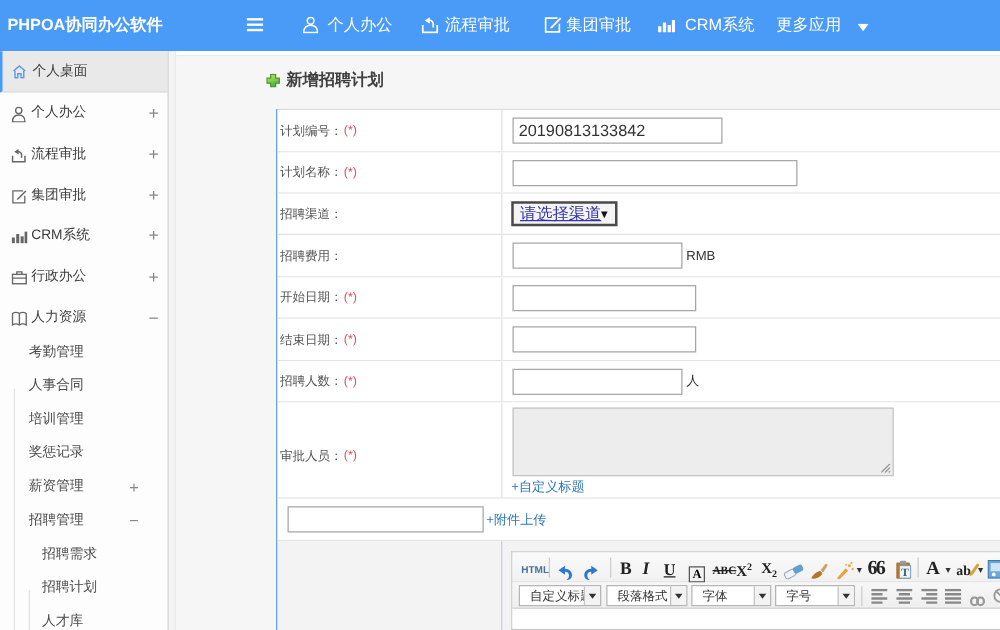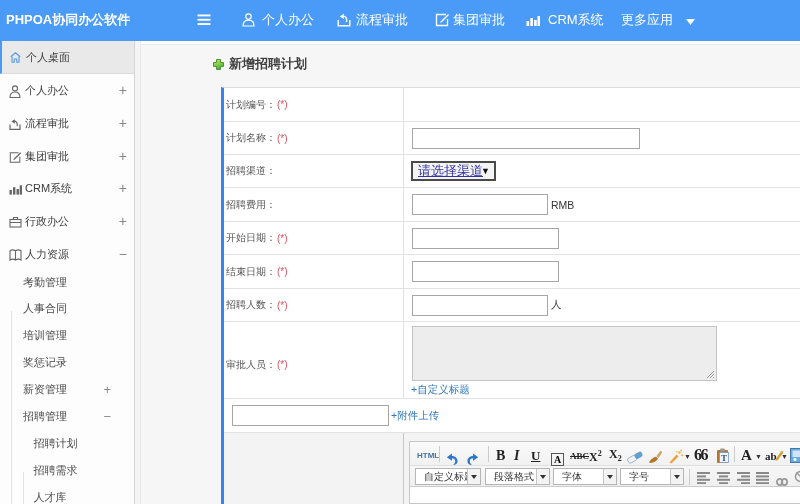--- a/index.html
+++ b/index.html
@@ -28,21 +28,21 @@
 #guide1 { position:absolute; left:11px; top:270px; bottom:0; width:1px; background:#e2e2e2; }
 #guide2 { position:absolute; left:23px; top:431px; bottom:0; width:1px; background:#e2e2e2; }
 
 
 #main { position:absolute; left:141px; top:41px; width:659px; height:463px; background:#f6f6f6; }
 #topstrip { position:absolute; left:0; top:0; width:659px; height:4px; background:#fdfdfd; border-bottom:1px solid #e9e9e9; }
 #title { position:absolute; left:88px; top:16px; font-size:13px; line-height:14px; font-weight:bold; color:#404040; }
 #plus { position:absolute; left:72px; top:18px; }
 
 
-#ftable { position:absolute; left:80px; top:46px; width:579px; border-left:3px solid #3b82f6; border-top:1px solid #dcdcdc; background:#fff; }
+#ftable { position:absolute; left:80px; top:46px; width:579px; border-left:1px solid #3b82f6; border-top:1px solid #dcdcdc; background:#fff; }
 .frow { display:flex; border-bottom:1px solid #e2e2e2; background:#fff; }
 .fl { width:180px; border-right:1px solid #e2e2e2; display:flex; align-items:center; padding-left:2px; font-size:10px; color:#555; }
 .fl .req { color:#dd5060; margin-left:1px; }
 .fv { flex:1; position:relative; display:flex; align-items:center; font-size:10.5px; color:#333; }
 .inp { height:21px; border:1px solid #a6a6a6; background:#fff; margin-left:8px; font-size:13px; color:#333; padding:0 4px; font-family:"Liberation Sans",sans-serif; }
 .lnk { color:#2d77b8; font-size:10.5px; text-decoration:none; }
 
 
 #edwrap { position:absolute; left:268px; top:400px; width:392px; border:1px solid #c6c6c6; border-right:none; background:#fff; }
 .serifb { font-family:"Liberation Serif", serif; font-weight:bold; color:#222; }
@@ -168,24 +168,24 @@
       </div>
     <div class="sub">
         <span class="txt">薪资管理</span>
         <span class="pm">+</span>
       </div>
     <div class="sub">
         <span class="txt">招聘管理</span>
         <span class="pm">−</span>
       </div>
     <div class="sub sub2">
+        <span class="txt">招聘需求</span>
+      </div>
+    <div class="sub sub2">
         <span class="txt">招聘计划</span>
-      </div>
-    <div class="sub sub2">
-        <span class="txt">招聘需求</span>
       </div>
     <div class="sub sub2">
         <span class="txt">人才库</span>
       </div>
     <div id="guide1"></div>
     <div id="guide2"></div>
   </div>
   <div id="sbtrack"></div>
 
   <div id="main">
@@ -198,20 +198,23 @@
             <stop offset="1" stop-color="#44b04e"></stop>
           </linearGradient>
         </defs>
         <path d="M3.5 0.5 L7.5 0.5 L7.5 3.5 L10.5 3.5 L10.5 7.5 L7.5 7.5 L7.5 10.5 L3.5 10.5 L3.5 7.5 L0.5 7.5 L0.5 3.5 L3.5 3.5 Z" fill="url(#gg)" stroke="#4f9434" stroke-width="1"></path>
       </svg>
     <div id="title">新增招聘计划</div>
 
     <div id="ftable">
       <div class="frow" style="height:34px">
           <div class="fl">计划编号：<span class="req">(*)</span></div>
+          <div class="fv">
+            <input class="inp" style="width: 168px;" value="20190813133842">
+          </div>
         </div>
       <div class="frow" style="height:33px">
           <div class="fl">计划名称：<span class="req">(*)</span></div>
           <div class="fv">
             <input class="inp" style="width: 228px;">
           </div>
         </div>
       <div class="frow" style="height:33px">
           <div class="fl">招聘渠道：</div>
           <div class="fv">

